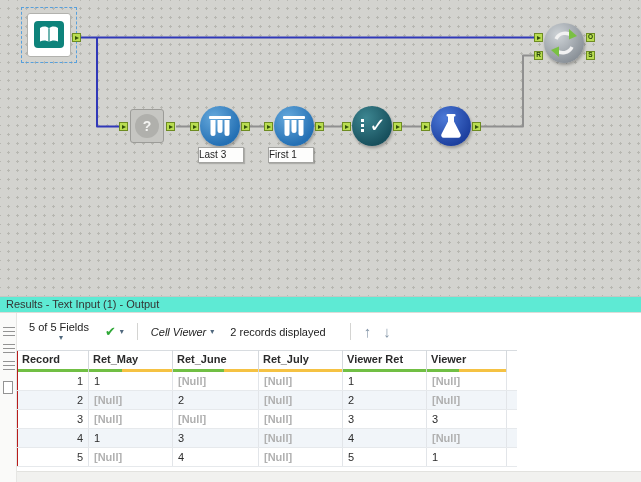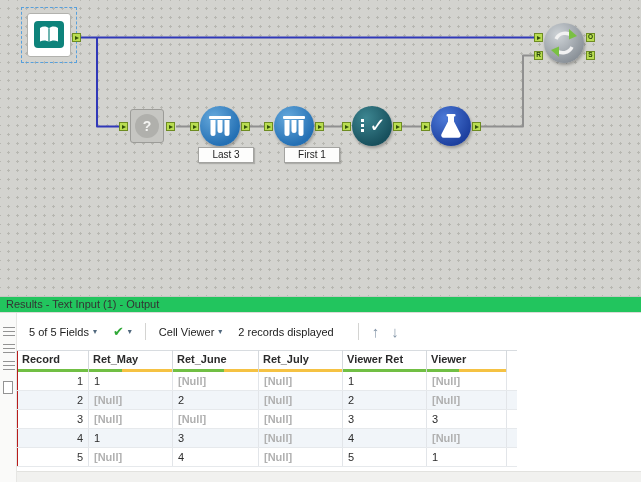--- a/index.html
+++ b/index.html
@@ -43,26 +43,26 @@
 
   .anchor { position:absolute; width:9px; height:9px; border:1px solid #6e8c22;
     display:flex; align-items:center; justify-content:center; background:#b9dd51; }
   .anchor::after { content:""; width:0; height:0; border-left:4px solid #33500a;
     border-top:2.5px solid transparent; border-bottom:2.5px solid transparent; }
   .anchor.lettered { font-size:6.5px; line-height:1; font-weight:bold; color:#24420a; }
   .anchor.lettered::after { display:none; }
 
   .annotation { position:absolute; background:#fdfdfc; border:1px solid #a3a3a0;
     box-shadow:1px 1px 1px rgba(0,0,0,.18); font-size:10px; color:#222; }
-  .ann-center { width:56px; height:16px; line-height:14px; text-align:center; }
+  .ann-center { width:46px; height:16px; line-height:14px; }
   .ann-formula { left:431px; top:149px; width:80px; padding:2px 4px; font-size:9.5px; line-height:12.5px; text-align:left; }
 
   
   .results-header { position:absolute; left:0; top:296px; width:641px; height:17px;
-    background:#22c55e; border-top:1px solid #c6c6c2; border-bottom:1px solid #dcdcd8;
+    background:#5eead4; border-top:1px solid #c6c6c2; border-bottom:1px solid #dcdcd8;
     font-size:11px; color:#333; line-height:15px; padding-left:6px; }
   .results-body { position:absolute; left:0; top:313px; width:641px; height:169px; background:#fff; }
   .left-strip { position:absolute; left:0; top:0; width:17px; height:100%;
     background:#fafaf9; border-right:1px solid #e6e6e4; }
   .strip-btn { position:absolute; left:3px; width:12px; height:11px; cursor:pointer; }
   .icon-lines { background:repeating-linear-gradient(to bottom,#939393 0 1.5px,transparent 1.5px 4px); }
   .icon-page { width:10px; height:13px; border:1px solid #939393; background:#fff; }
 
   .main-area { position:absolute; left:17px; top:0; right:0; height:100%; }
   .toolbar { height:37px; display:flex; align-items:center; font-size:11px; color:#222; padding-left:12px; }
@@ -135,21 +135,21 @@
 
     <div class="tool-circle tool-sample" style="left:274px; top:106px;">
       <div class="tubes">
           <span></span>
           <span></span>
           <span></span>
         </div>
     </div>
     <div class="anchor" style="left: 264px; top: 122px; background: rgb(185, 221, 81);"></div>
     <div class="anchor" style="left: 315px; top: 122px; background: rgb(185, 221, 81);"></div>
-    <div class="annotation ann-center" style="left:284px; top:147px;">First 1</div>
+    <div class="annotation ann-center" style="left:268px; top:147px;">First 1</div>
 
     <div class="tool-circle tool-select" style="left:352px; top:106px;">
       <span class="select-check">✓</span>
     </div>
     <div class="anchor" style="left: 342px; top: 122px; background: rgb(185, 221, 81);"></div>
     <div class="anchor" style="left: 393px; top: 122px; background: rgb(185, 221, 81);"></div>
 
     <div class="tool-circle tool-formula" style="left:431px; top:106px;">
       <svg width="40" height="40" viewBox="0 0 40 40">
         <rect x="15.5" y="8" width="9" height="2.5" rx="1" fill="#fff"></rect>
@@ -181,30 +181,30 @@
 
     <div class="left-strip">
       <div class="strip-btn icon-lines" style="top:14px;"></div>
       <div class="strip-btn icon-lines" style="top:31px;"></div>
       <div class="strip-btn icon-lines" style="top:48px;"></div>
       <div class="strip-btn icon-page" style="top:68px;"></div>
     </div>
 
     <div class="main-area">
       <div class="toolbar">
-        <span class="tb-item" style="margin-right:16px;">
+        <span class="tb-item" style="margin-right:16px;flex-direction:column;">
           <span>5 of 5 Fields</span>
           <span class="caret">▾</span>
         </span>
         <span class="tb-item">
           <span class="green-check">✔</span>
           <span class="caret">▾</span>
         </span>
         <span class="sep"></span>
-        <span class="tb-item" style="margin-right:16px;">
+        <span class="tb-item" style="margin-right:16px;font-style:italic;">
           <span>Cell Viewer</span>
           <span class="caret">▾</span>
         </span>
         <span>2 records displayed</span>
         <span class="sep" style="margin-left:24px;"></span>
         <span class="arrow-btn" style="margin-right:12px;">↑</span>
         <span class="arrow-btn">↓</span>
       </div>
 
       <table>

